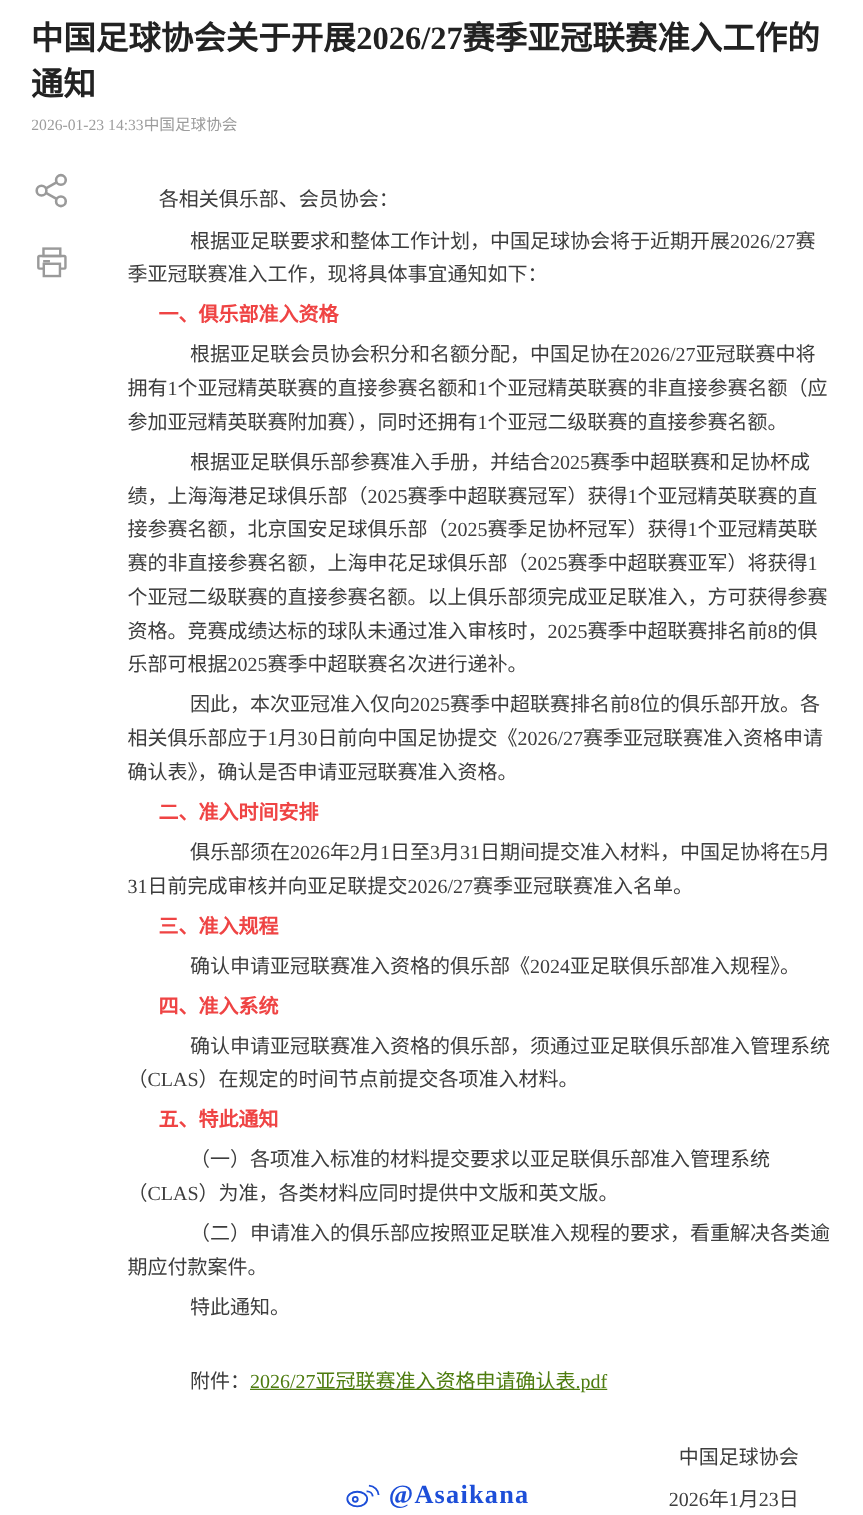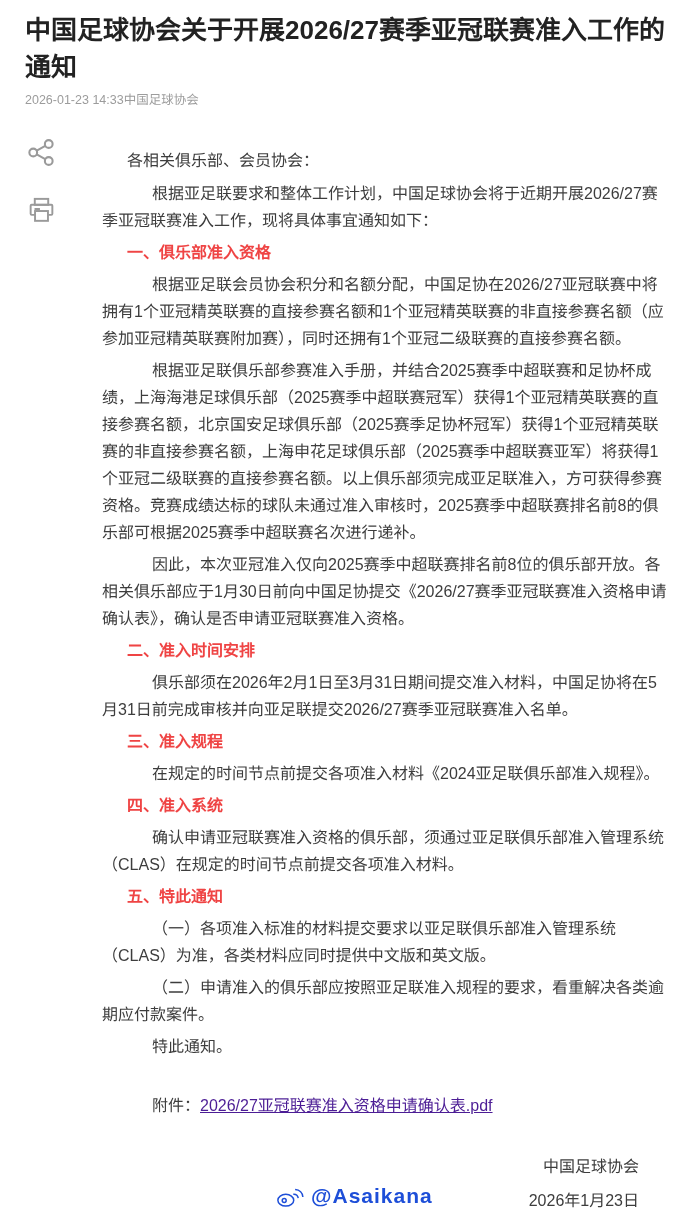--- a/index.html
+++ b/index.html
@@ -2,21 +2,21 @@
 <html lang="zh-CN"><head>
 <meta charset="utf-8">
 <style>
   html, body { margin: 0; padding: 0; background: #ffffff; }
   .page {
     position: relative;
     width: 690px;
     height: 1212px;
     overflow: hidden;
     background: #ffffff;
-    font-family: Liberation Sans, sans-serif;
+    font-family: Liberation Serif, serif;
     box-sizing: border-box;
     border-radius: 12px;
   }
   .title {
     margin: 0;
     padding: 12px 24px 0 25px;
     font-size: 26px;
     line-height: 37px;
     font-weight: 700;
     color: #222222;
@@ -46,21 +46,21 @@
     font-size: 16px;
     line-height: 27px;
     color: #3d3d3d;
     margin-top: 12px;
   }
   .salute { margin: 0 0 6px 0; text-indent: 25px; }
   .para   { margin: 0 0 5px 0; text-indent: 50px; }
   .sec    { margin: 3px 0 5px 0; font-size: 16px; line-height: 27px;
             font-weight: 700; color: #ef4444; text-indent: 25px; }
   .attach { margin: 32px 0 0 0; text-indent: 50px; }
-  .attach a { color: #4c1d95; text-decoration: underline; cursor: pointer; }
+  .attach a { color: #4d7c0f; text-decoration: underline; cursor: pointer; }
   .sign-org  { margin: 34px 0 0 0; text-align: right; padding-right: 28px; }
   .sign-date { margin: 7px 0 0 0;  text-align: right; padding-right: 28px; }
   .watermark {
     position: absolute;
     left: 276px;
     bottom: 4px;
     display: flex;
     align-items: center;
     gap: 7px;
     color: #1d4ed8;
@@ -111,21 +111,21 @@
     <div class="content">
       <p class="salute">各相关俱乐部、会员协会：</p>
       <p class="para">根据亚足联要求和整体工作计划，中国足球协会将于近期开展2026/27赛季亚冠联赛准入工作，现将具体事宜通知如下：</p>
       <h2 class="sec">一、俱乐部准入资格</h2>
       <p class="para">根据亚足联会员协会积分和名额分配，中国足协在2026/27亚冠联赛中将拥有1个亚冠精英联赛的直接参赛名额和1个亚冠精英联赛的非直接参赛名额（应参加亚冠精英联赛附加赛），同时还拥有1个亚冠二级联赛的直接参赛名额。</p>
       <p class="para">根据亚足联俱乐部参赛准入手册，并结合2025赛季中超联赛和足协杯成绩，上海海港足球俱乐部（2025赛季中超联赛冠军）获得1个亚冠精英联赛的直接参赛名额，北京国安足球俱乐部（2025赛季足协杯冠军）获得1个亚冠精英联赛的非直接参赛名额，上海申花足球俱乐部（2025赛季中超联赛亚军）将获得1个亚冠二级联赛的直接参赛名额。以上俱乐部须完成亚足联准入，方可获得参赛资格。竞赛成绩达标的球队未通过准入审核时，2025赛季中超联赛排名前8的俱乐部可根据2025赛季中超联赛名次进行递补。</p>
       <p class="para">因此，本次亚冠准入仅向2025赛季中超联赛排名前8位的俱乐部开放。各相关俱乐部应于1月30日前向中国足协提交《2026/27赛季亚冠联赛准入资格申请确认表》，确认是否申请亚冠联赛准入资格。</p>
       <h2 class="sec">二、准入时间安排</h2>
       <p class="para">俱乐部须在2026年2月1日至3月31日期间提交准入材料，中国足协将在5月31日前完成审核并向亚足联提交2026/27赛季亚冠联赛准入名单。</p>
       <h2 class="sec">三、准入规程</h2>
-      <p class="para">在规定的时间节点前提交各项准入材料《2024亚足联俱乐部准入规程》。</p>
+      <p class="para">确认申请亚冠联赛准入资格的俱乐部《2024亚足联俱乐部准入规程》。</p>
       <h2 class="sec">四、准入系统</h2>
       <p class="para">确认申请亚冠联赛准入资格的俱乐部，须通过亚足联俱乐部准入管理系统（CLAS）在规定的时间节点前提交各项准入材料。</p>
       <h2 class="sec">五、特此通知</h2>
       <p class="para">（一）各项准入标准的材料提交要求以亚足联俱乐部准入管理系统（CLAS）为准，各类材料应同时提供中文版和英文版。</p>
       <p class="para">（二）申请准入的俱乐部应按照亚足联准入规程的要求，看重解决各类逾期应付款案件。</p>
       <p class="para">特此通知。</p>
 
       <p class="attach">
         <span>附件：</span><a href="#">2026/27亚冠联赛准入资格申请确认表.pdf</a>
       </p>

